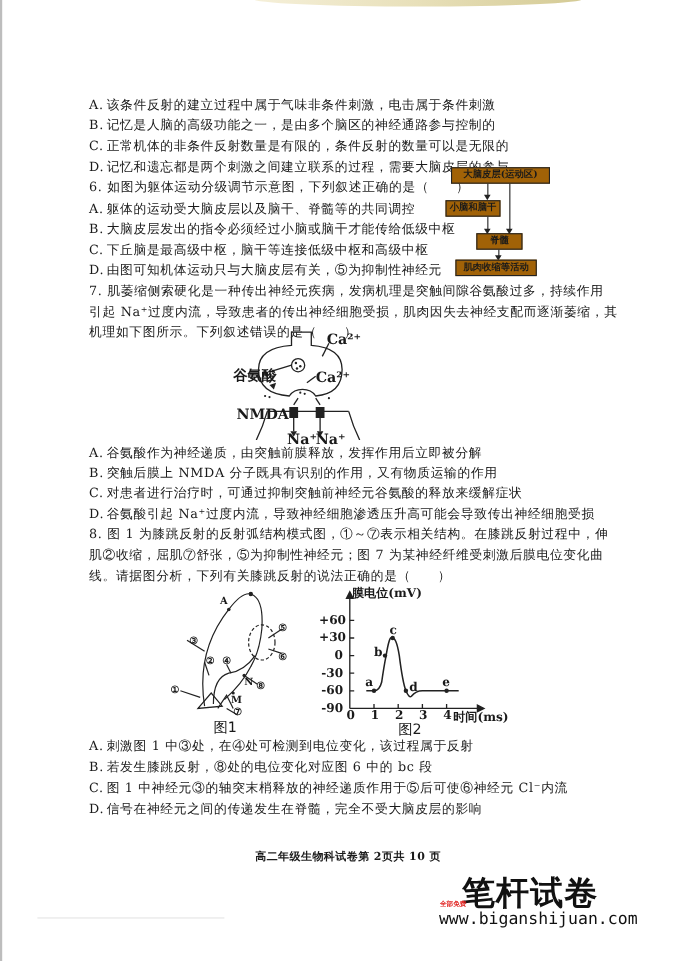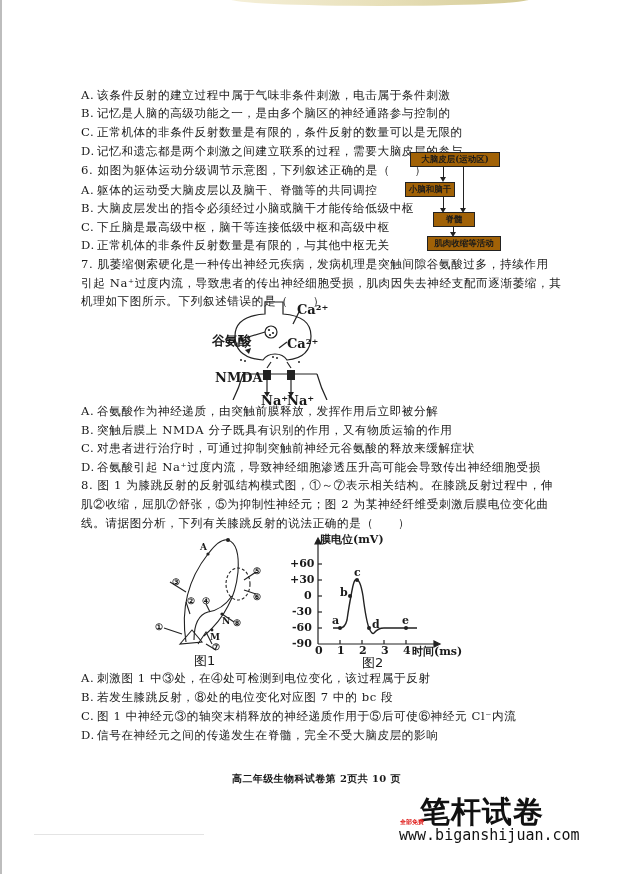--- a/index.html
+++ b/index.html
@@ -52,27 +52,27 @@
 <div class="line" style="top:163px">6. 如图为躯体运动分级调节示意图，下列叙述正确的是（　　）</div>
 
 <div class="flow">
   <div class="fbox" style="left:5px;top:2px;width:88px;">大脑皮层(运动区)</div>
   <div class="farrow" style="left:38px;top:17px;height:11px;"></div>
   <div class="farrow" style="left:58px;top:17px;height:42px;"></div>
   <div class="fbox" style="left:0px;top:32px;width:48px;text-align:center;">小脑和脑干</div>
   <div class="farrow" style="left:38px;top:47px;height:12px;"></div>
   <div class="fbox" style="left:28px;top:62px;width:40px;text-align:center;">脊髓</div>
   <div class="farrow" style="left:48px;top:77px;height:6px;"></div>
-  <div class="fbox" style="left:22px;top:86px;width:72px;text-align:center;">肌肉收缩等活动</div>
+  <div class="fbox" style="left:9px;top:86px;width:72px;text-align:center;">肌肉收缩等活动</div>
 </div>
 
 <div class="line" style="top:183px"><span class="lbl">A.</span><span>躯体的运动受大脑皮层以及脑干、脊髓等的共同调控</span></div>
 <div class="line" style="top:201px"><span class="lbl">B.</span><span>大脑皮层发出的指令必须经过小脑或脑干才能传给低级中枢</span></div>
 <div class="line" style="top:220px"><span class="lbl">C.</span><span>下丘脑是最高级中枢，脑干等连接低级中枢和高级中枢</span></div>
-<div class="line" style="top:238px"><span class="lbl">D.</span><span>正常机体的非条件反射数量是有限的，与其他中枢无关</span></div>
+<div class="line" style="top:238px"><span class="lbl">D.</span><span>由图可知机体运动只与大脑皮层有关，⑤为抑制性神经元</span></div>
 
 <div class="line" style="top:257px">7. 肌萎缩侧索硬化是一种传出神经元疾病，发病机理是突触间隙谷氨酸过多，持续作用</div>
 <div class="line" style="top:276px">引起 Na⁺过度内流，导致患者的传出神经细胞受损，肌肉因失去神经支配而逐渐萎缩，其</div>
 <div class="line" style="top:294px">机理如下图所示。下列叙述错误的是（　　）</div>
 
 <div class="synapse">
   <svg width="120" height="100" viewBox="0 0 120 100">
     <g fill="none" stroke="#222" stroke-width="1.2">
       <path d="M50 2 L50 14 Q20 16 20 36 Q20 58 48 60 Q52 54 60 54 Q68 54 72 60 Q96 58 96 36 Q96 16 68 14 L68 2 Z"></path>
       <circle cx="56" cy="32" r="6"></circle>
@@ -111,21 +111,21 @@
   <span class="syn-label" style="left:46px;top:93px">Na⁺</span>
   <span class="syn-label" style="left:72px;top:93px">Na⁺</span>
 </div>
 
 <div class="line" style="top:404px"><span class="lbl">A.</span><span>谷氨酸作为神经递质，由突触前膜释放，发挥作用后立即被分解</span></div>
 <div class="line" style="top:423px"><span class="lbl">B.</span><span>突触后膜上 NMDA 分子既具有识别的作用，又有物质运输的作用</span></div>
 <div class="line" style="top:441px"><span class="lbl">C.</span><span>对患者进行治疗时，可通过抑制突触前神经元谷氨酸的释放来缓解症状</span></div>
 <div class="line" style="top:460px"><span class="lbl">D.</span><span>谷氨酸引起 Na⁺过度内流，导致神经细胞渗透压升高可能会导致传出神经细胞受损</span></div>
 
 <div class="line" style="top:478px">8. 图 1 为膝跳反射的反射弧结构模式图，①～⑦表示相关结构。在膝跳反射过程中，伸</div>
-<div class="line" style="top:497px">肌②收缩，屈肌⑦舒张，⑤为抑制性神经元；图 2 为某神经纤维受刺激后膜电位变化曲</div>
+<div class="line" style="top:497px">肌②收缩，屈肌⑦舒张，⑤为抑制性神经元；图 7 为某神经纤维受刺激后膜电位变化曲</div>
 <div class="line" style="top:516px">线。请据图分析，下列有关膝跳反射的说法正确的是（　　）</div>
 
 <div class="fig1">
   <svg width="130" height="120" viewBox="0 0 130 120">
     <g fill="none" stroke="#222" stroke-width="1.1">
       <path d="M36 110 Q28 60 58 22 Q70 6 78 8 Q90 12 88 40 Q86 60 78 74 Q70 90 54 104"></path>
       <path d="M44 108 Q44 84 58 80 Q72 78 82 64"></path>
       <ellipse cx="88" cy="52" rx="12" ry="16" stroke-dasharray="3,2"></ellipse>
       <path d="M30 112 L42 98 L52 110 Z"></path>
       <path d="M48 112 L56 100 L62 112"></path>
@@ -200,21 +200,21 @@
   <span class="ax-label" style="left:122px;top:108px">时间(ms)</span>
   <span class="ax-label" style="left:42px;top:78px">a</span>
   <span class="ax-label" style="left:50px;top:50px">b</span>
   <span class="ax-label" style="left:64px;top:30px">c</span>
   <span class="ax-label" style="left:82px;top:82px">d</span>
   <span class="ax-label" style="left:112px;top:78px">e</span>
   <span class="fig-caption" style="left:72px;top:118px">图2</span>
 </div>
 
 <div class="line" style="top:671px"><span class="lbl">A.</span><span>刺激图 1 中③处，在④处可检测到电位变化，该过程属于反射</span></div>
-<div class="line" style="top:690px"><span class="lbl">B.</span><span>若发生膝跳反射，⑧处的电位变化对应图 7 中的 bc 段</span></div>
+<div class="line" style="top:690px"><span class="lbl">B.</span><span>若发生膝跳反射，⑧处的电位变化对应图 6 中的 bc 段</span></div>
 <div class="line" style="top:709px"><span class="lbl">C.</span><span>图 1 中神经元③的轴突末梢释放的神经递质作用于⑤后可使⑥神经元 Cl⁻内流</span></div>
 <div class="line" style="top:728px"><span class="lbl">D.</span><span>信号在神经元之间的传递发生在脊髓，完全不受大脑皮层的影响</span></div>
 
 <div class="footer">高二年级生物科试卷第 2页共 10 页</div>
 
 <div class="wm-title">笔杆试卷</div>
 <div class="wm-tag">全部免费</div>
 <div class="wm-url">www.biganshijuan.com</div>
 <div class="bottom-rule"></div>
 

